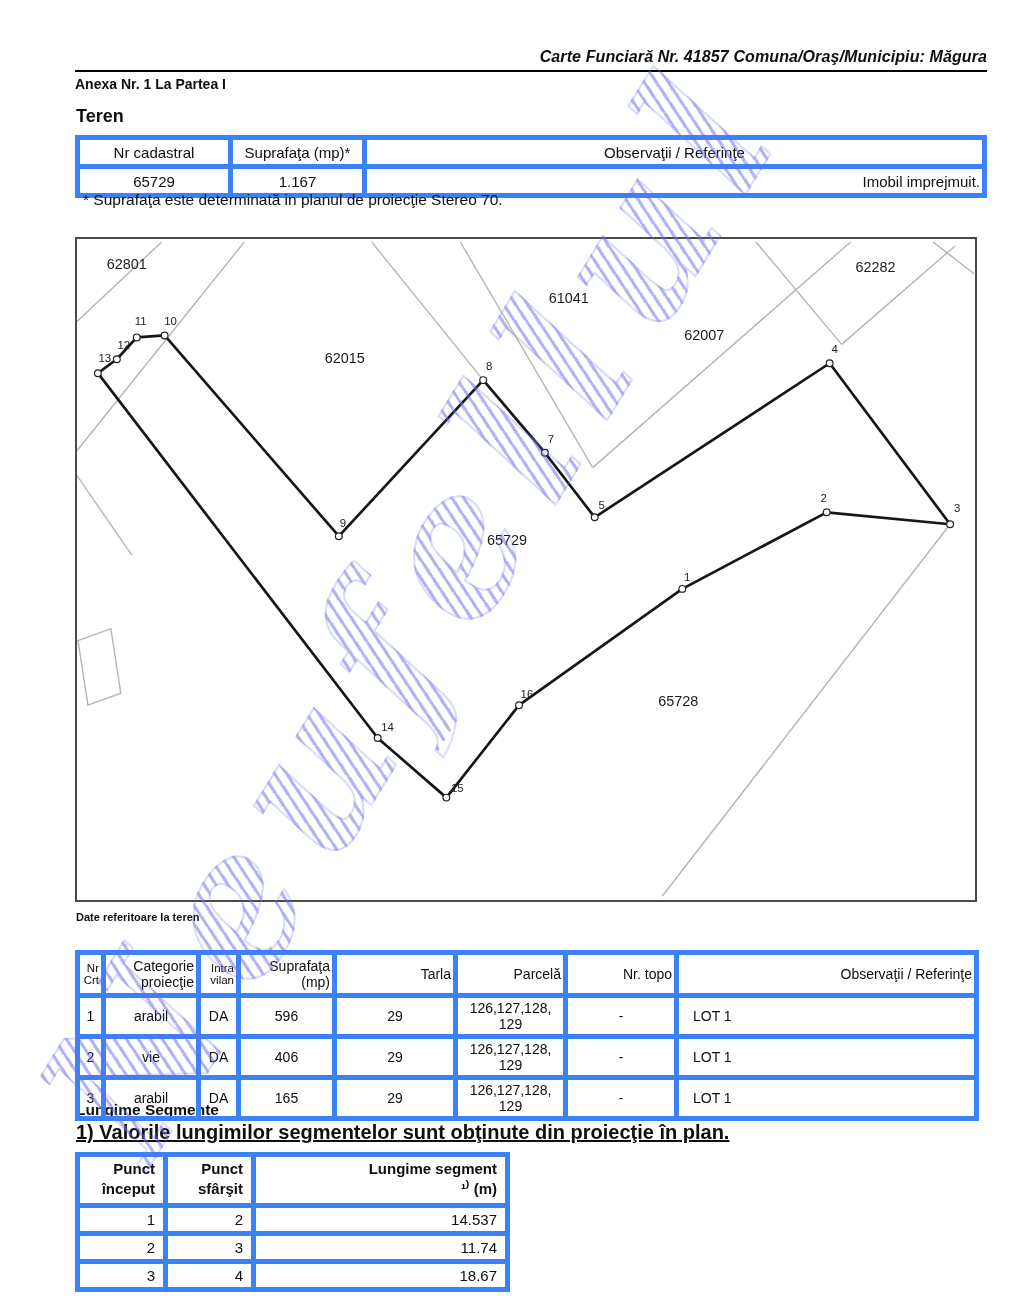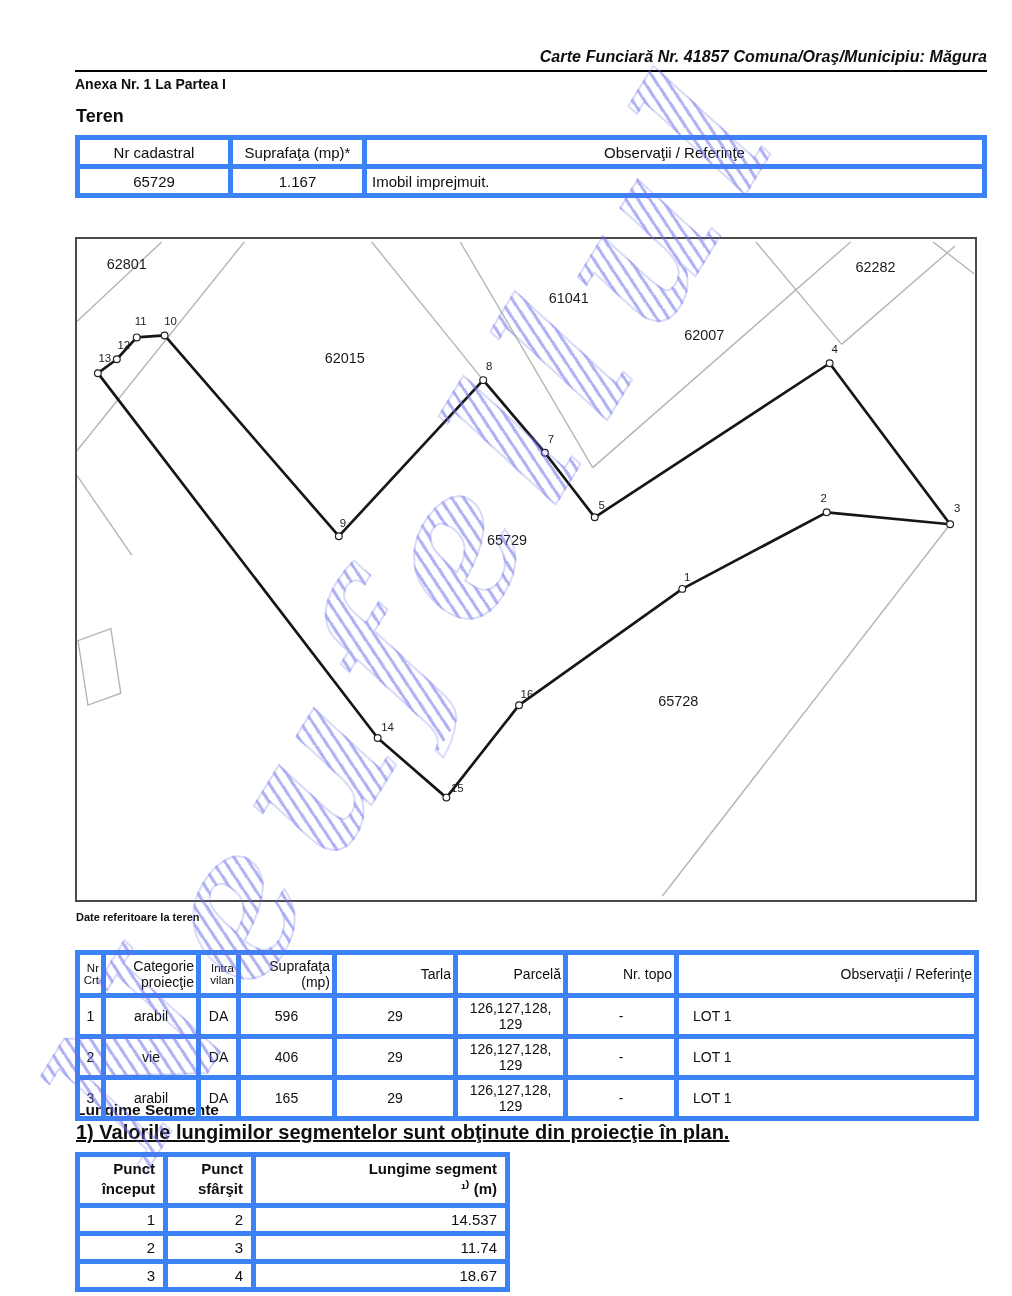--- a/index.html
+++ b/index.html
@@ -22,21 +22,21 @@
   .lungime-heading{position:absolute;left:76px;top:1101px;font-weight:bold;font-size:15.5px;text-align:right;}
   .note{position:absolute;left:76px;top:1121px;font-weight:bold;font-size:20px;text-decoration:underline;}
   .footnote{position:absolute;left:83px;top:191px;font-size:15.5px;}
 
   table{border-collapse:collapse;table-layout:fixed;position:absolute;background:transparent;}
   td,th{border:5px solid #3b82f6;font-weight:normal;overflow:hidden;}
 
   #teren-table{left:75px;top:135px;width:912px;font-size:15px;}
   #teren-table th{height:24px;text-align:center;padding:0 2px;}
   #teren-table td{height:24px;text-align:center;padding:0 2px;}
-  #teren-table td.left,#teren-table th.left{text-align:left;padding-left:5px;}
+  #teren-table td.left,#teren-table th.left{text-align:right;padding-left:5px;}
 
   .map-strip{
     position:relative;z-index:2;
     position:absolute;left:75px;top:219px;width:902px;height:18px;
     background:#ece9e9;text-align:center;font-weight:bold;font-size:13.5px;
     line-height:18px;letter-spacing:.3px;color:#222;margin-top:35px;
   }
   .map-box{
     position:absolute;left:75px;top:237px;width:898px;height:661px;
     border:2px solid #4a4a4a;background:#ffffff;z-index:2;
@@ -93,20 +93,21 @@
       </thead>
     <tbody>
         <tr>
           <td>65729</td>
           <td>1.167</td>
           <td class="left">Imobil imprejmuit.</td>
         </tr>
       </tbody>
   </table>
 
+  <div class="footnote">* Suprafaţa este determinată in planul de proiecţie Stereo 70.</div>
 
   <div class="map-strip">DETALII LINIARE IMOBIL</div>
   <div class="map-box">
     <svg id="map-svg" viewBox="0 0 902 665" preserveAspectRatio="none">
         <line x1="85" y1="3" x2="0" y2="83" stroke="#b5b5b5" stroke-width="1.4"></line>
         <line x1="168" y1="3" x2="0" y2="213" stroke="#b5b5b5" stroke-width="1.4"></line>
         <line x1="296" y1="3" x2="408" y2="142" stroke="#b5b5b5" stroke-width="1.4"></line>
         <line x1="385" y1="3" x2="518" y2="230" stroke="#b5b5b5" stroke-width="1.4"></line>
         <line x1="518" y1="230" x2="777" y2="3" stroke="#b5b5b5" stroke-width="1.4"></line>
         <line x1="682" y1="3" x2="768" y2="106" stroke="#b5b5b5" stroke-width="1.4"></line>

